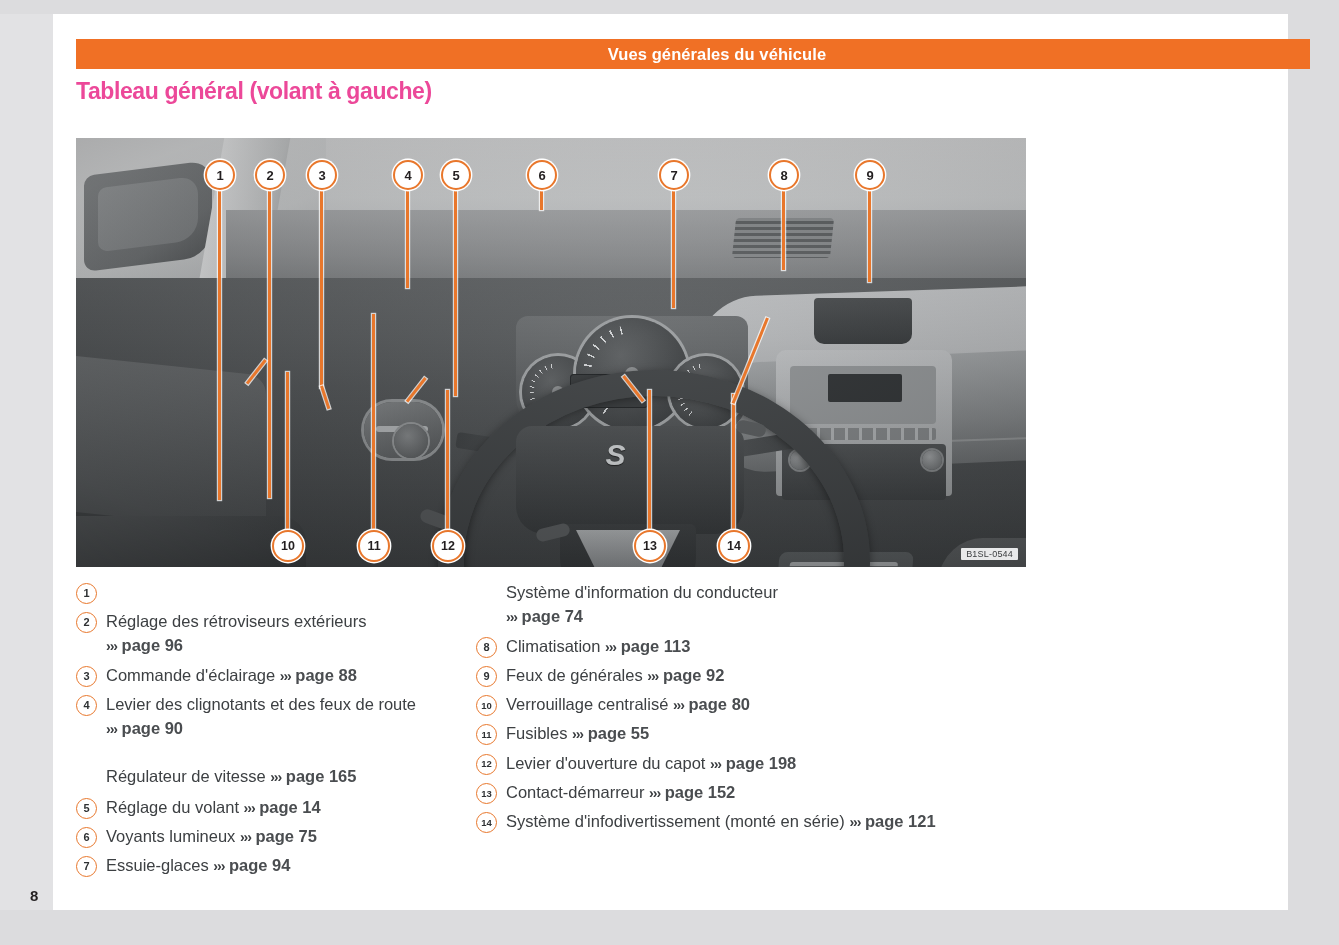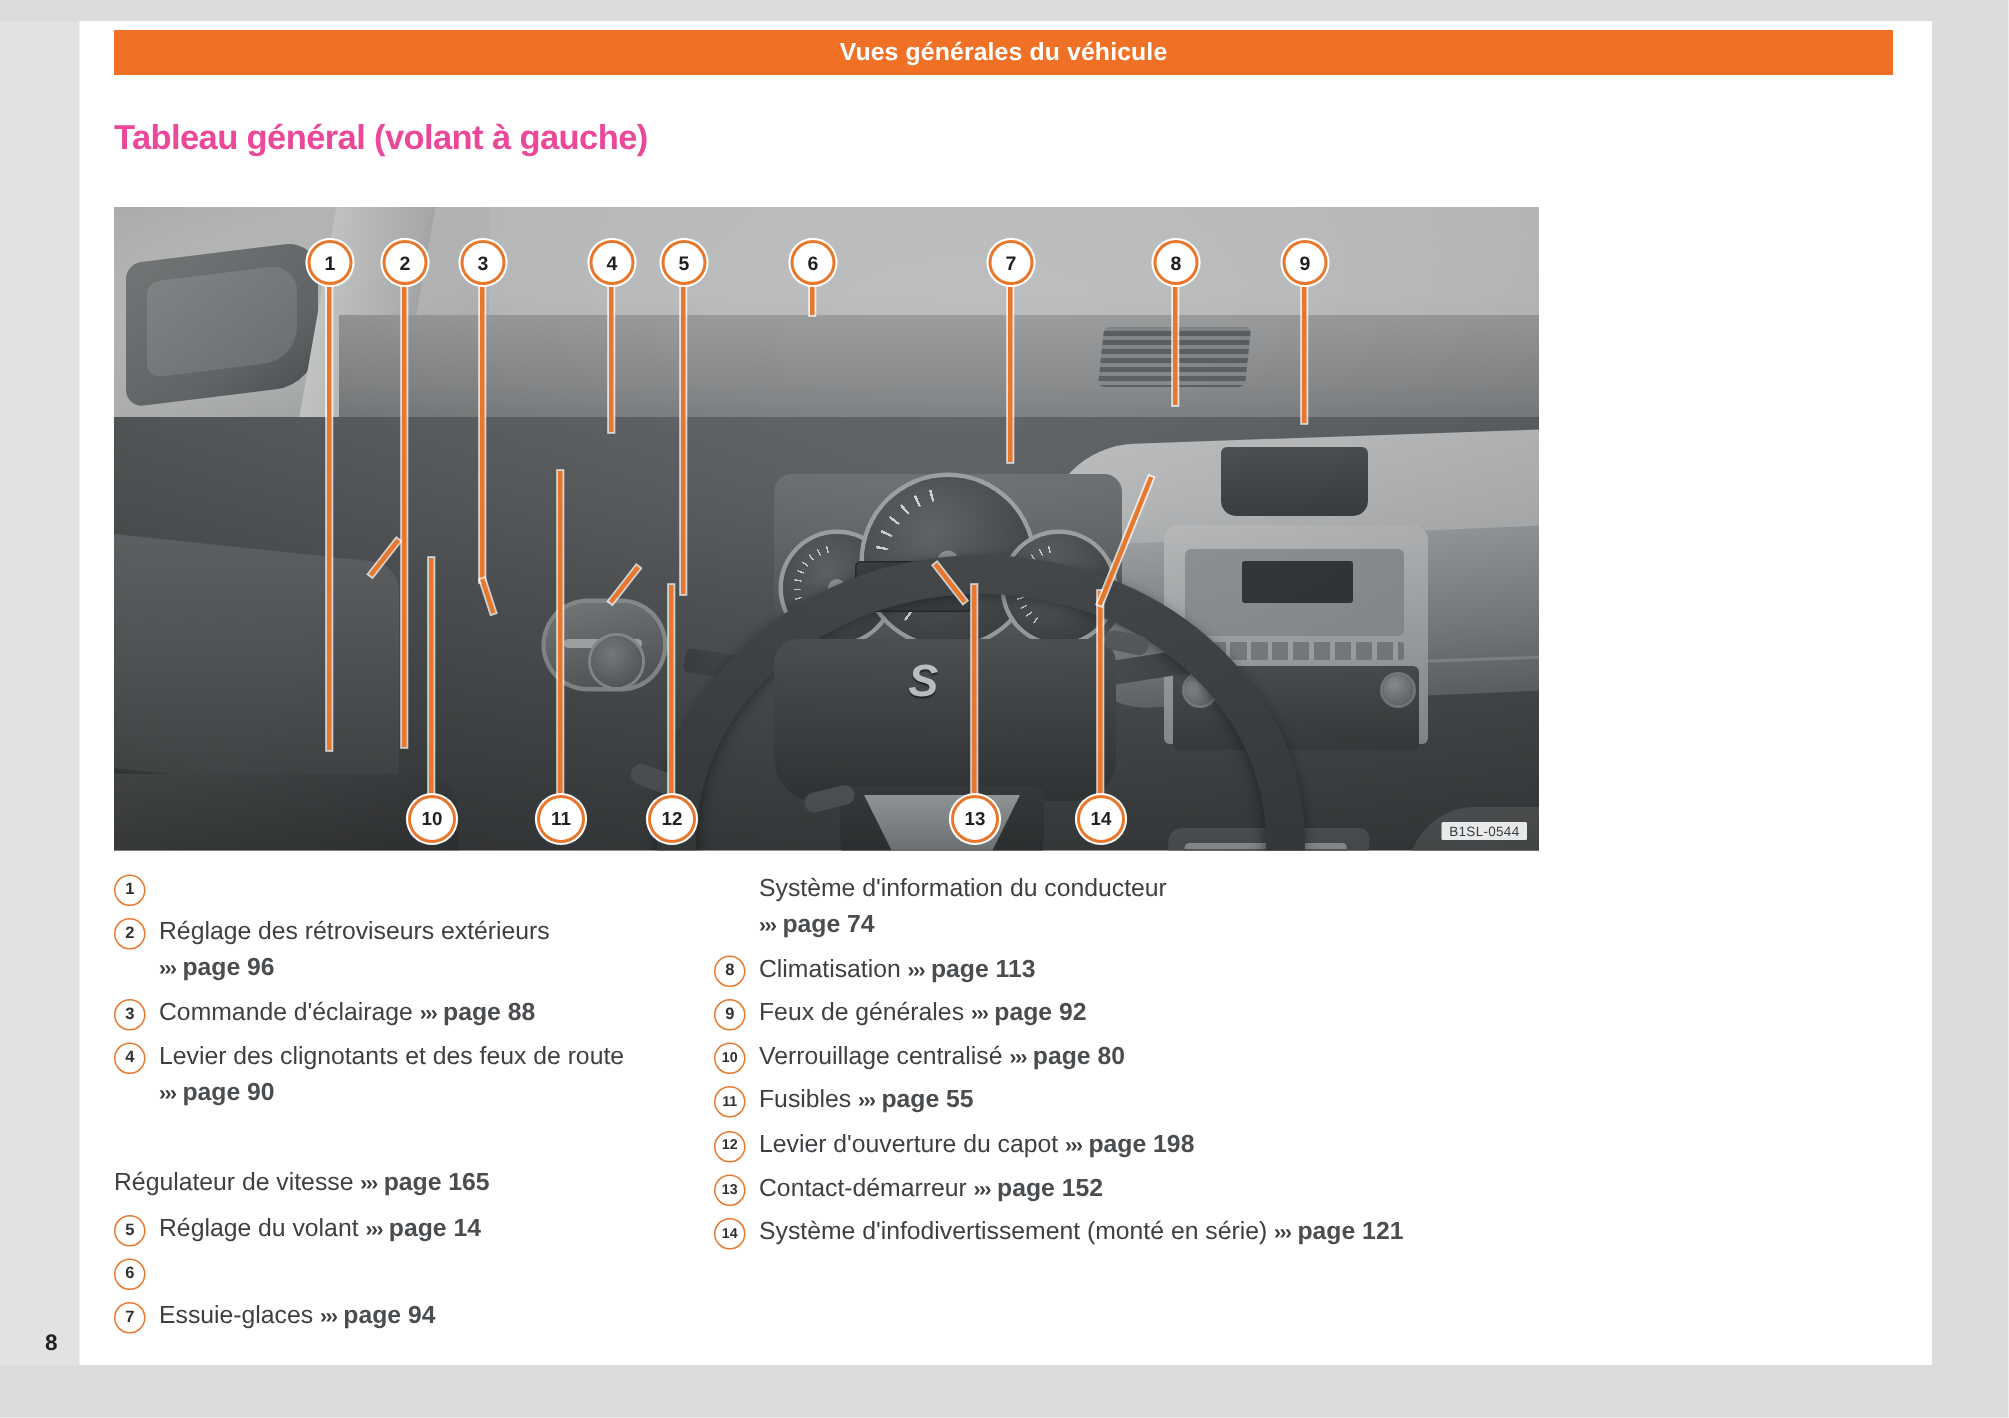--- a/index.html
+++ b/index.html
@@ -347,21 +347,21 @@
   .chev{font-weight:bold;color:#3a3d40;letter-spacing:-1px;font-size:14px;}
 </style>
 </head>
 <body>
 
 <div class="margin-strip"></div>
 <div class="page-number">8</div>
 
 <div class="page">
 
-  <div class="header-band" style="left:23px;top:6px;">
+  <div class="header-band" style="left:23px;top:25px;padding-left:48px;">
     <span class="htitle">Vues générales du véhicule</span>
   </div>
 
   <div class="chapter-title" style="left:23px;top:64px;">Tableau général (volant à gauche)</div>
 
   <div class="photo" style="left:23px;top:124px;">
     <div class="sky"></div>
     <div class="windshield-left"></div>
     <div class="mirror">
         <div class="mirror-in"></div>
@@ -479,32 +479,33 @@
       <div class="lrow">
         <div class="lmark">3</div>
         <div class="ltext"><span>Commande d'éclairage</span> <span class="ref"><span class="chev">›››</span> <span>page 88</span></span></div>
       </div>
 
       <div class="lrow">
         <div class="lmark">4</div>
         <div class="ltext"><span>Levier des clignotants et des feux de route</span><br><span class="ref"><span class="chev">›››</span> <span>page 90</span></span></div>
       </div>
 
-      <div class="lrow" style="margin-top:12px;flex-direction:column;">
+      <div class="lrow" style="margin-top:24px;">
         <div class="lmark blank"></div>
         <div class="ltext"><span>Régulateur de vitesse</span> <span class="ref"><span class="chev">›››</span> <span>page 165</span></span></div>
       </div>
 
       <div class="lrow" style="margin-top:6px;">
         <div class="lmark">5</div>
         <div class="ltext"><span>Réglage du volant</span> <span class="ref"><span class="chev">›››</span> <span>page 14</span></span></div>
       </div>
 
       <div class="lrow">
         <div class="lmark">6</div>
+        <div class="ltext"><span>Voyants lumineux</span> <span class="ref"><span class="chev">›››</span> <span>page 75</span></span></div>
       </div>
 
       <div class="lrow">
         <div class="lmark">7</div>
         <div class="ltext"><span>Essuie-glaces</span> <span class="ref"><span class="chev">›››</span> <span>page 94</span></span></div>
       </div>
 
     </div>
 
     <div class="col col-right">

